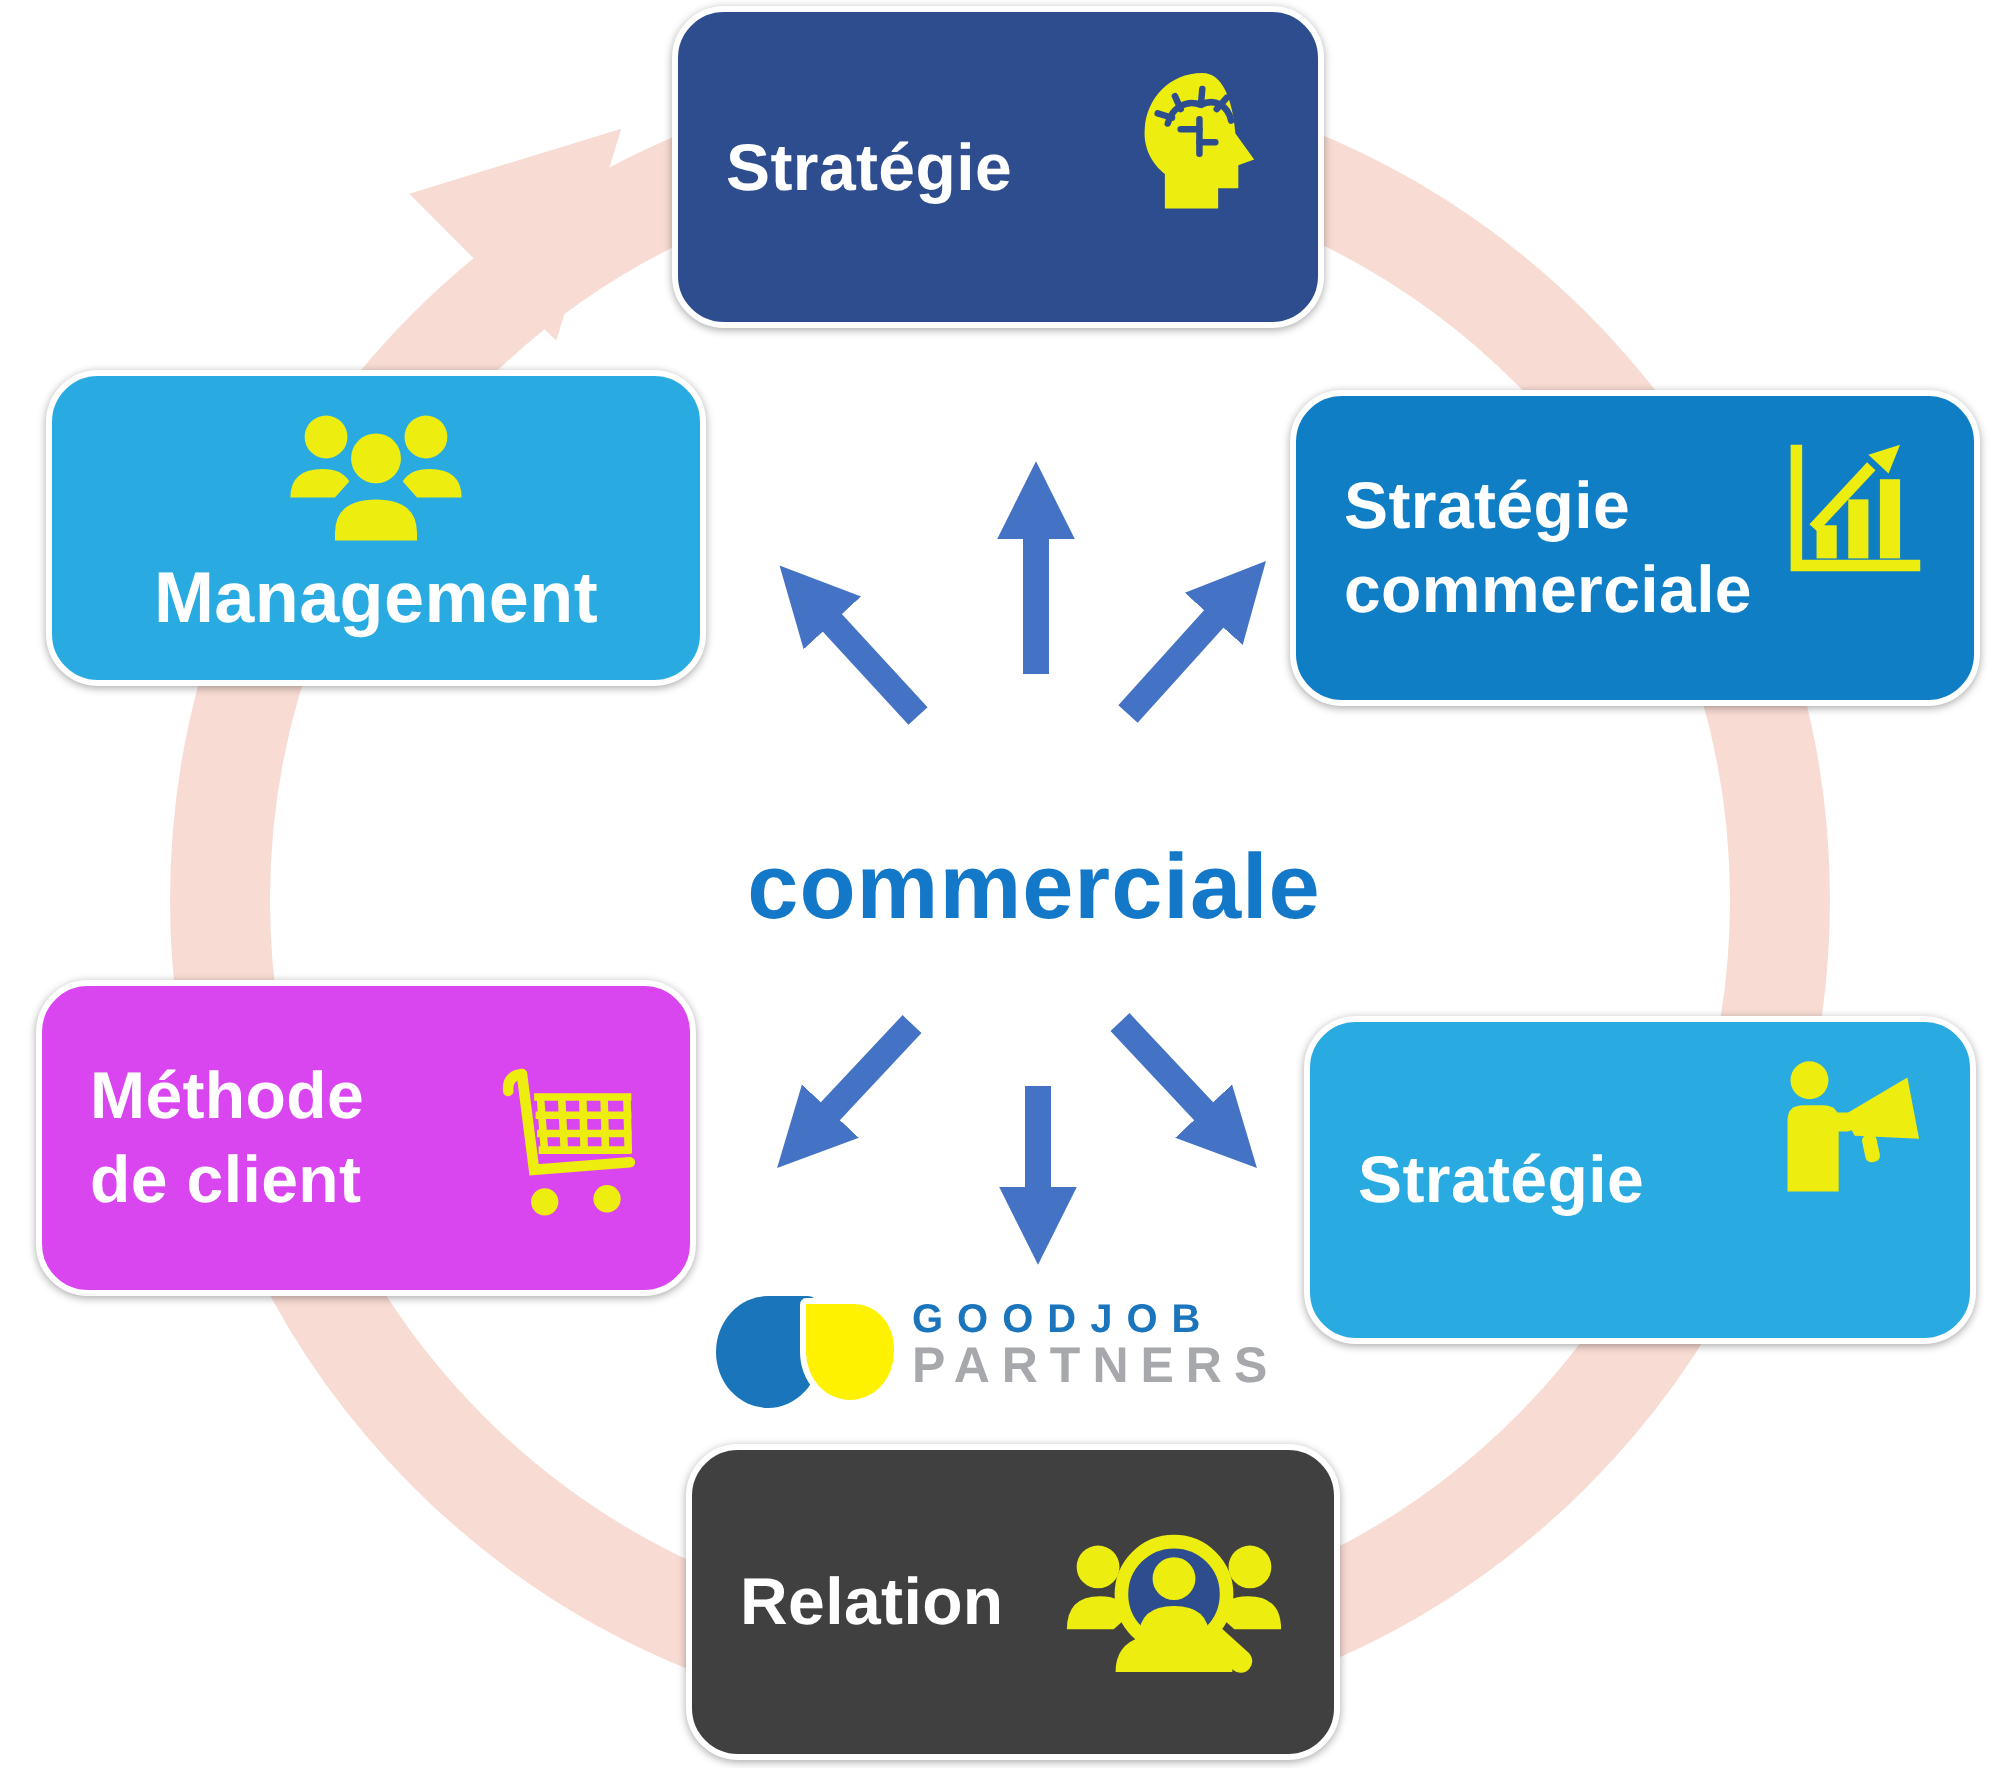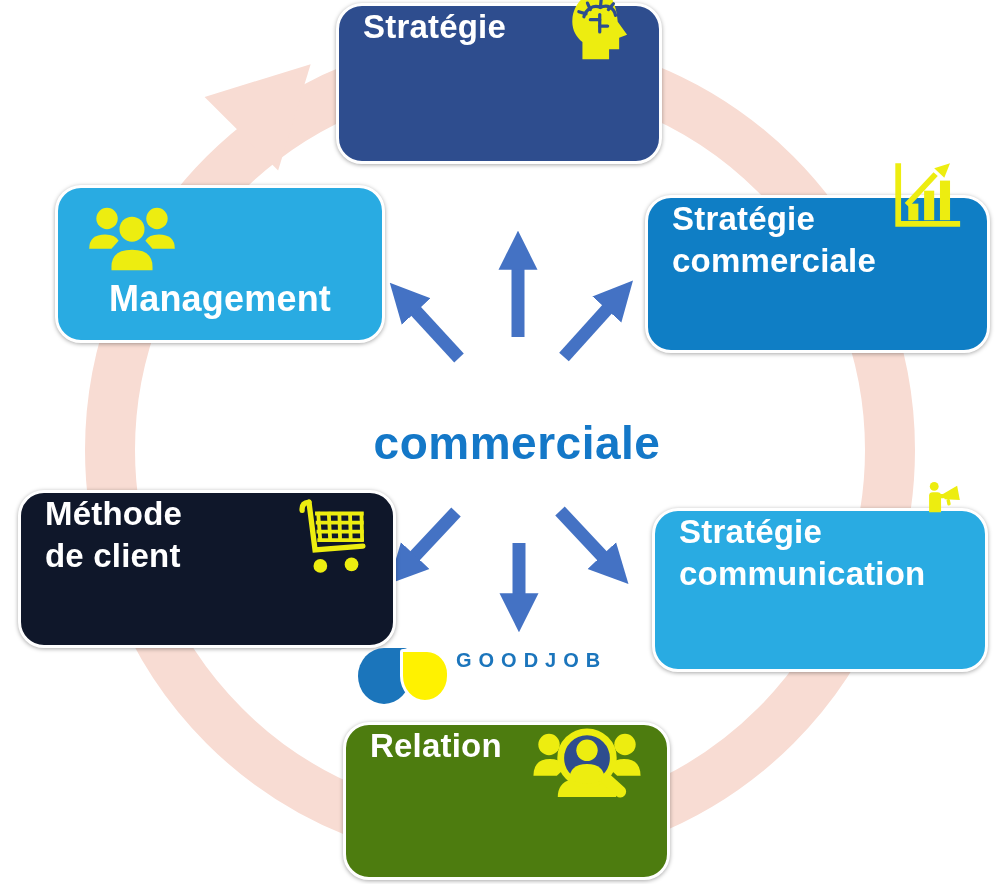--- a/index.html
+++ b/index.html
@@ -17,32 +17,32 @@
     border-left:52px solid transparent;border-right:52px solid transparent;
     border-bottom:98px solid #f8dcd3;transform:rotate(45deg);
   }
   
   .arrows-svg{position:absolute;left:0;top:0;z-index:2;pointer-events:none;}
   
   .node{
     position:absolute;z-index:3;box-sizing:border-box;
     border:3px solid #fff;border-radius:26px;
     box-shadow:0 1px 4px rgba(0,0,0,.35);
-    display:flex;justify-content:space-between;
+    display:flex;align-items:center;justify-content:space-between;
     padding:0 24px;color:#fff;font-weight:bold;
   }
   .node .lbl{font-size:33px;line-height:1.27;letter-spacing:.2px;}
   .node .lbl span{display:block;}
   .n-ent{left:336px;top:3px;width:326px;height:161px;background:#2e4d8e;}
   .n-com{left:645px;top:195px;width:345px;height:158px;background:#0f7ec5;}
   .n-cmu{left:652px;top:508px;width:336px;height:164px;background:#29abe2;}
-  .n-rel{left:343px;top:722px;width:327px;height:158px;background:#4d7c0f;}
-  .n-ven{left:18px;top:490px;width:378px;height:158px;background:#0f172a;}
+  .n-rel{left:343px;top:722px;width:327px;height:158px;background:#404040;}
+  .n-ven{left:18px;top:490px;width:330px;height:158px;background:#d946ef;}
   .n-man{left:23px;top:185px;width:330px;height:158px;background:#29abe2;
-         flex-direction:column;justify-content:center;gap:4px;padding:8px 24px;margin-left:32px;}
+         flex-direction:column;justify-content:center;gap:4px;padding:8px 24px;}
   .n-man .lbl{text-align:center;font-size:36px;}
   .n-ent .nicon{margin-top:-20px;}
   .n-com .nicon{margin-top:-40px;}
   .n-cmu .nicon{margin-top:-50px;}
   
   .center-label{
     position:absolute;left:367px;top:416px;width:300px;z-index:3;
     text-align:center;font-size:46px;font-weight:bold;color:#1478c8;letter-spacing:.5px;
   }
   
@@ -119,21 +119,20 @@
         <rect x="24" y="62" width="14" height="23"></rect>
         <rect x="46" y="44" width="14" height="41"></rect>
         <rect x="68" y="30" width="14" height="55"></rect>
       </g>
     </svg>
   </div>
 
   <div class="node n-cmu">
     <div class="lbl">
       <span>Stratégie</span>
-      <span>communication</span>
     </div>
     <svg class="nicon" width="76" height="74" viewBox="0 0 104 100">
       <g fill="#eded10">
         <circle cx="27" cy="16" r="13"></circle>
         <path d="M12 43 q0-10 11-10 h13 q11 0 11 10 v49 H12 z"></path>
         <rect x="36" y="38" width="22" height="13" rx="5"></rect>
         <polygon points="50,40 94,14 102,56 58,54"></polygon>
         <rect x="64" y="53" width="10" height="19" rx="4" transform="rotate(-12 69 62)"></rect>
       </g>
     </svg>
@@ -195,16 +194,17 @@
     <div class="lbl">
       <span>Management</span>
     </div>
   </div>
 
   <div class="logo">
     <div class="logo-blue"></div>
     <div class="logo-yellow"></div>
     <div class="logo-text">
       <div class="logo-line1">GOODJOB</div>
+      <div class="logo-line2">PARTNERS</div>
     </div>
   </div>
 
 </div>
 
 </body></html>

